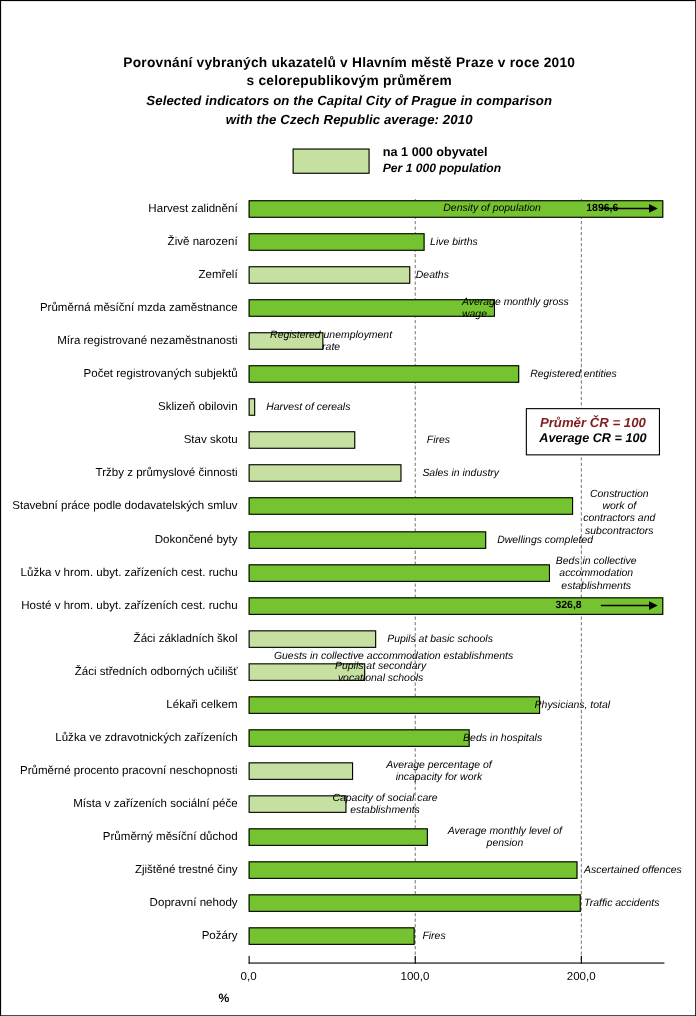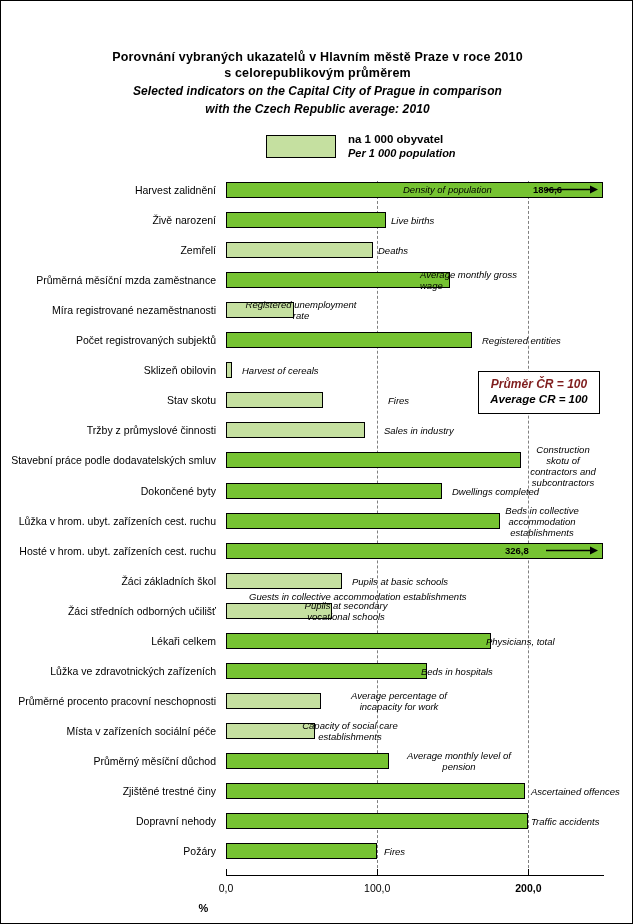--- a/index.html
+++ b/index.html
@@ -244,21 +244,21 @@
 
   <div class="plot" id="plot">
       <div class="gridline" style="left: 376.2px;"></div>
       <div class="gridline" style="left: 527.4px;"></div>
       <div class="axis-line"></div>
       <div class="tick" style="left: 225px;"></div>
       <div class="tick-label" style="left: 225px;">0,0</div>
       <div class="tick" style="left: 376.2px;"></div>
       <div class="tick-label" style="left: 376.2px;">100,0</div>
       <div class="tick" style="left: 527.4px;"></div>
-      <div class="tick-label" style="left: 527.4px; font-weight: bold;">200,0</div>
+      <div class="tick-label" style="left: 527.4px;">200,0</div>
       <div class="axis-unit"><span>%</span></div>
       <div class="row" style="top: 181px;">
         <div class="row-label">Harvest zalidnění</div>
         <div class="bar dark" style="width: 377px; background: rgb(118, 195, 50);"></div>
         <div class="inbar" style="left: 402px;">Density of population</div>
         <div class="inbar-value" style="left: 504px; margin-left: 28px;">1896,6</div>
         <div class="inbar-arrow" style="left: 545px; top: 3px;">
           <svg width="52" height="9" viewBox="0 0 52 9">
             <line x1="0" y1="4.5" x2="44" y2="4.5" stroke="#000" stroke-width="1.4"></line>
             <polygon points="44,0.5 52,4.5 44,8.5" fill="#000"></polygon>
@@ -303,21 +303,21 @@
         <div class="en-label align-left" style="left: 387px; top: 3px;">Fires</div>
       </div>
       <div class="row" style="top: 421.4px;">
         <div class="row-label">Tržby z průmyslové činnosti</div>
         <div class="bar light" style="width: 139.104px; background: rgb(197, 224, 160);"></div>
         <div class="en-label align-left" style="left: 383px; top: 3px;">Sales in industry</div>
       </div>
       <div class="row" style="top: 451.45px;">
         <div class="row-label">Stavební práce podle dodavatelských smluv</div>
         <div class="bar dark" style="width: 294.84px; background: rgb(118, 195, 50);"></div>
-        <div class="en-label align-center" style="left: 562px; top: -8px;">Construction skotu of
+        <div class="en-label align-center" style="left: 562px; top: -8px;">Construction work of
 contractors and
 subcontractors</div>
       </div>
       <div class="row" style="top: 481.5px;">
         <div class="row-label">Dokončené byty</div>
         <div class="bar dark" style="width: 216.216px; background: rgb(118, 195, 50);"></div>
         <div class="en-label align-left" style="left: 451px; top: 3px;">Dwellings completed</div>
       </div>
       <div class="row" style="top: 511.55px;">
         <div class="row-label">Lůžka v hrom. ubyt. zařízeních cest. ruchu</div>

